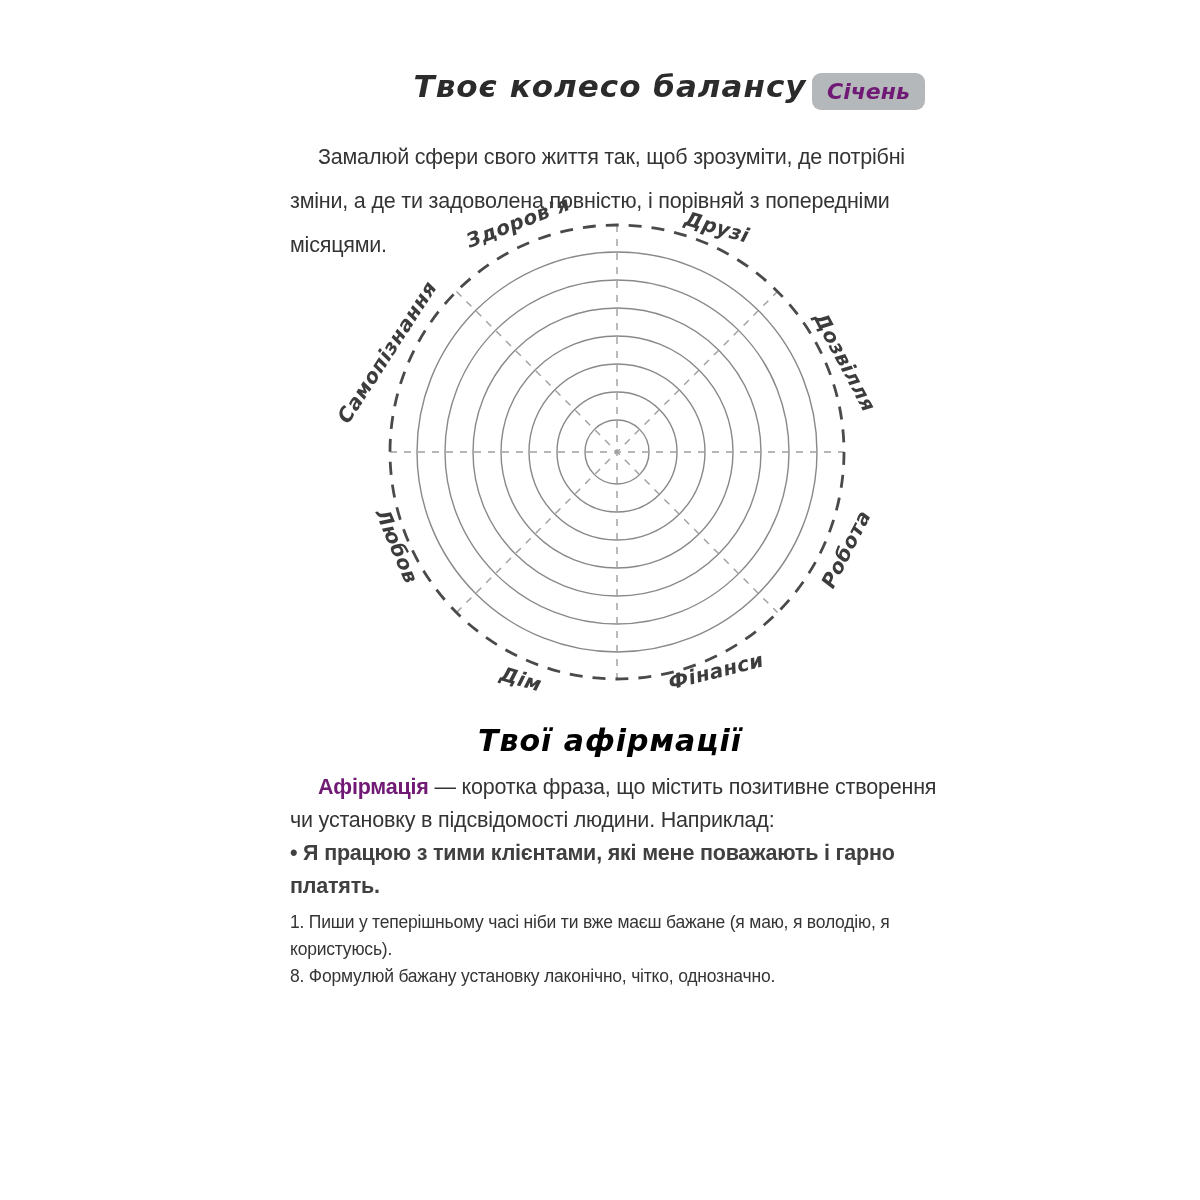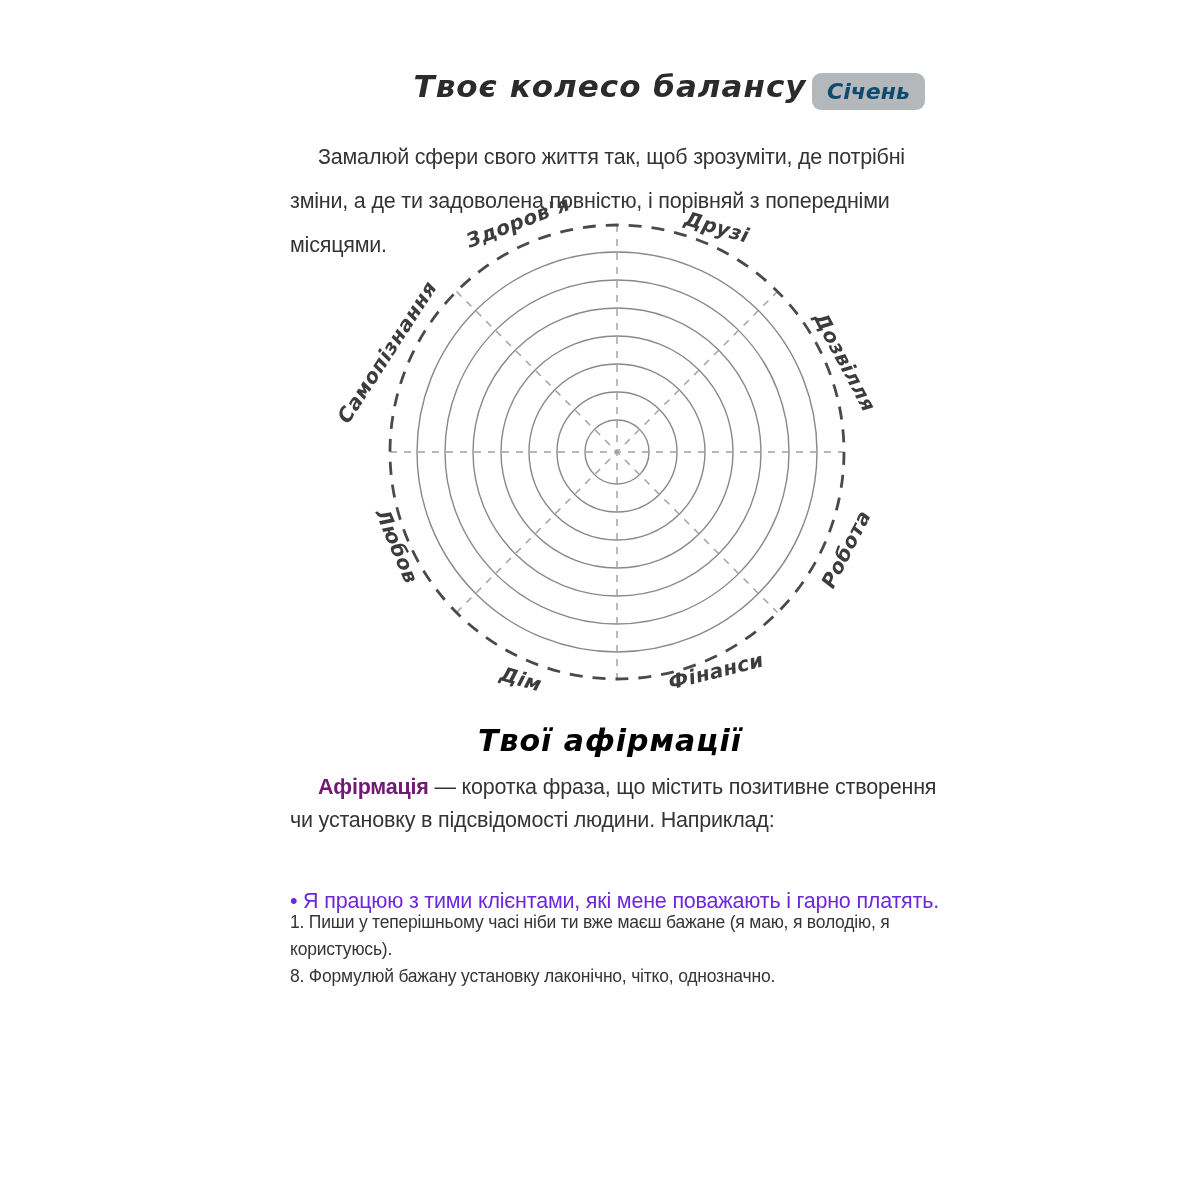--- a/index.html
+++ b/index.html
@@ -11,21 +11,21 @@
   .title{
     position:absolute;left:290px;top:68px;width:640px;text-align:center;
     font-family:"DejaVu Sans",sans-serif;font-style:italic;font-weight:bold;
     font-size:31px;color:#2b2b2b;letter-spacing:1px;
   }
   .month-badge{
     position:absolute;left:812px;top:73px;width:113px;height:37px;
     background:#b5b8bb;border-radius:9px;
     display:flex;align-items:center;justify-content:center;
     font-family:"DejaVu Sans",sans-serif;font-style:italic;font-weight:bold;
-    font-size:22px;color:#0c4a6e;
+    font-size:22px;color:#701a75;
   }
   .intro{
     position:absolute;left:290px;top:113px;width:644px;
     font-size:21.5px;line-height:44px;color:#343434;text-indent:28px;
     font-weight:500;letter-spacing:-0.2px;
   }
   
   .wheel-svg{position:absolute;left:377px;top:212px;width:480px;height:480px;}
   .wheel-label{
     position:absolute;transform-origin:center;white-space:nowrap;
@@ -47,21 +47,21 @@
     font-family:"DejaVu Sans",sans-serif;font-style:italic;font-weight:bold;
     font-size:30px;color:#000000;letter-spacing:1px;
   }
   .aff-def{
     position:absolute;left:290px;top:771px;width:650px;
     font-size:21.5px;line-height:33px;color:#343434;letter-spacing:-0.2px;
   }
   .aff-def .indent{display:inline-block;width:28px;}
   .aff-def b{color:#701a75;}
   .aff-example{
-    font-weight:normal;color:#6d28d9;margin-top:48px;
+    font-weight:bold;color:#404040;
   }
   .rules-heading{
     position:absolute;left:290px;top:872px;width:640px;text-align:center;
     font-size:19px;font-weight:bold;color:#2e2e2e;letter-spacing:-0.2px;
   }
   .rules{
     position:absolute;left:290px;top:901px;width:665px;
     font-size:17.5px;line-height:27px;color:#353535;letter-spacing:-0.2px;margin-top:8px;
   }
   

